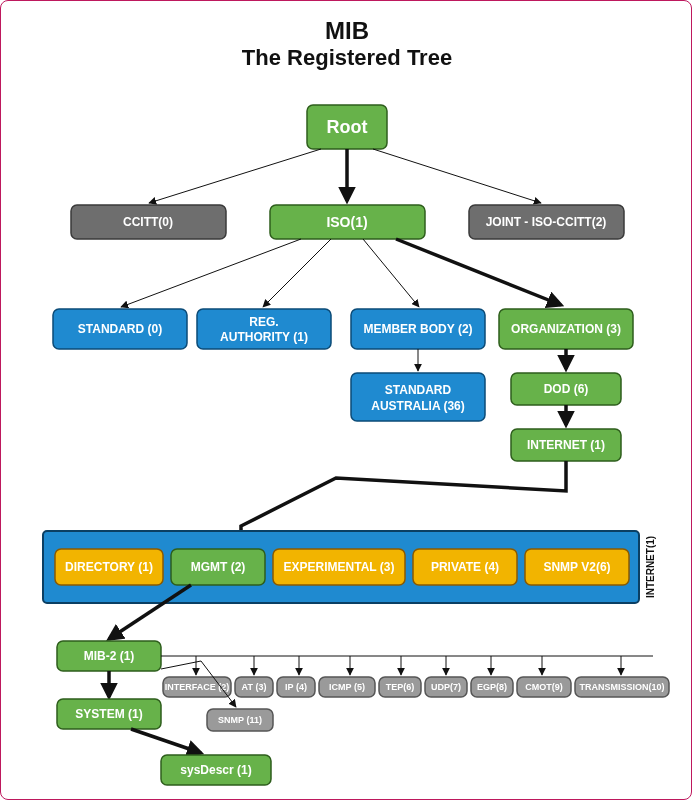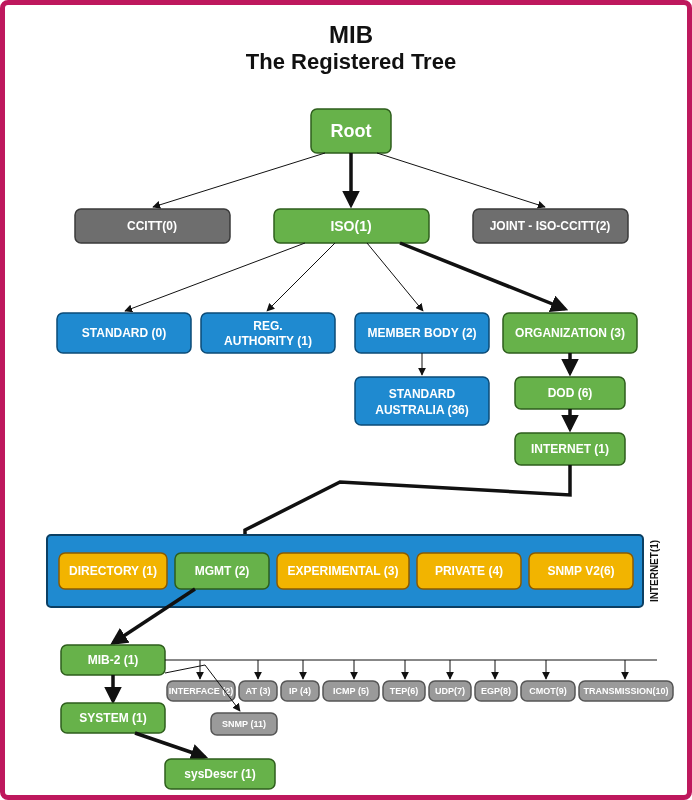--- a/index.html
+++ b/index.html
@@ -5,21 +5,21 @@
   body {
     margin: 0;
     padding: 0;
     font-family: Arial, Helvetica, sans-serif;
     background: #fff;
   }
   .frame {
     box-sizing: border-box;
     width: 692px;
     height: 800px;
-    border: 5px solid #be185d;
+    border: 1px solid #be185d;
     border-radius: 8px;
     position: relative;
     overflow: hidden;
   }
   svg { display: block; }
   .title1 {
     font-size: 24px;
     font-weight: 700;
     text-anchor: middle;
     fill: #111;

